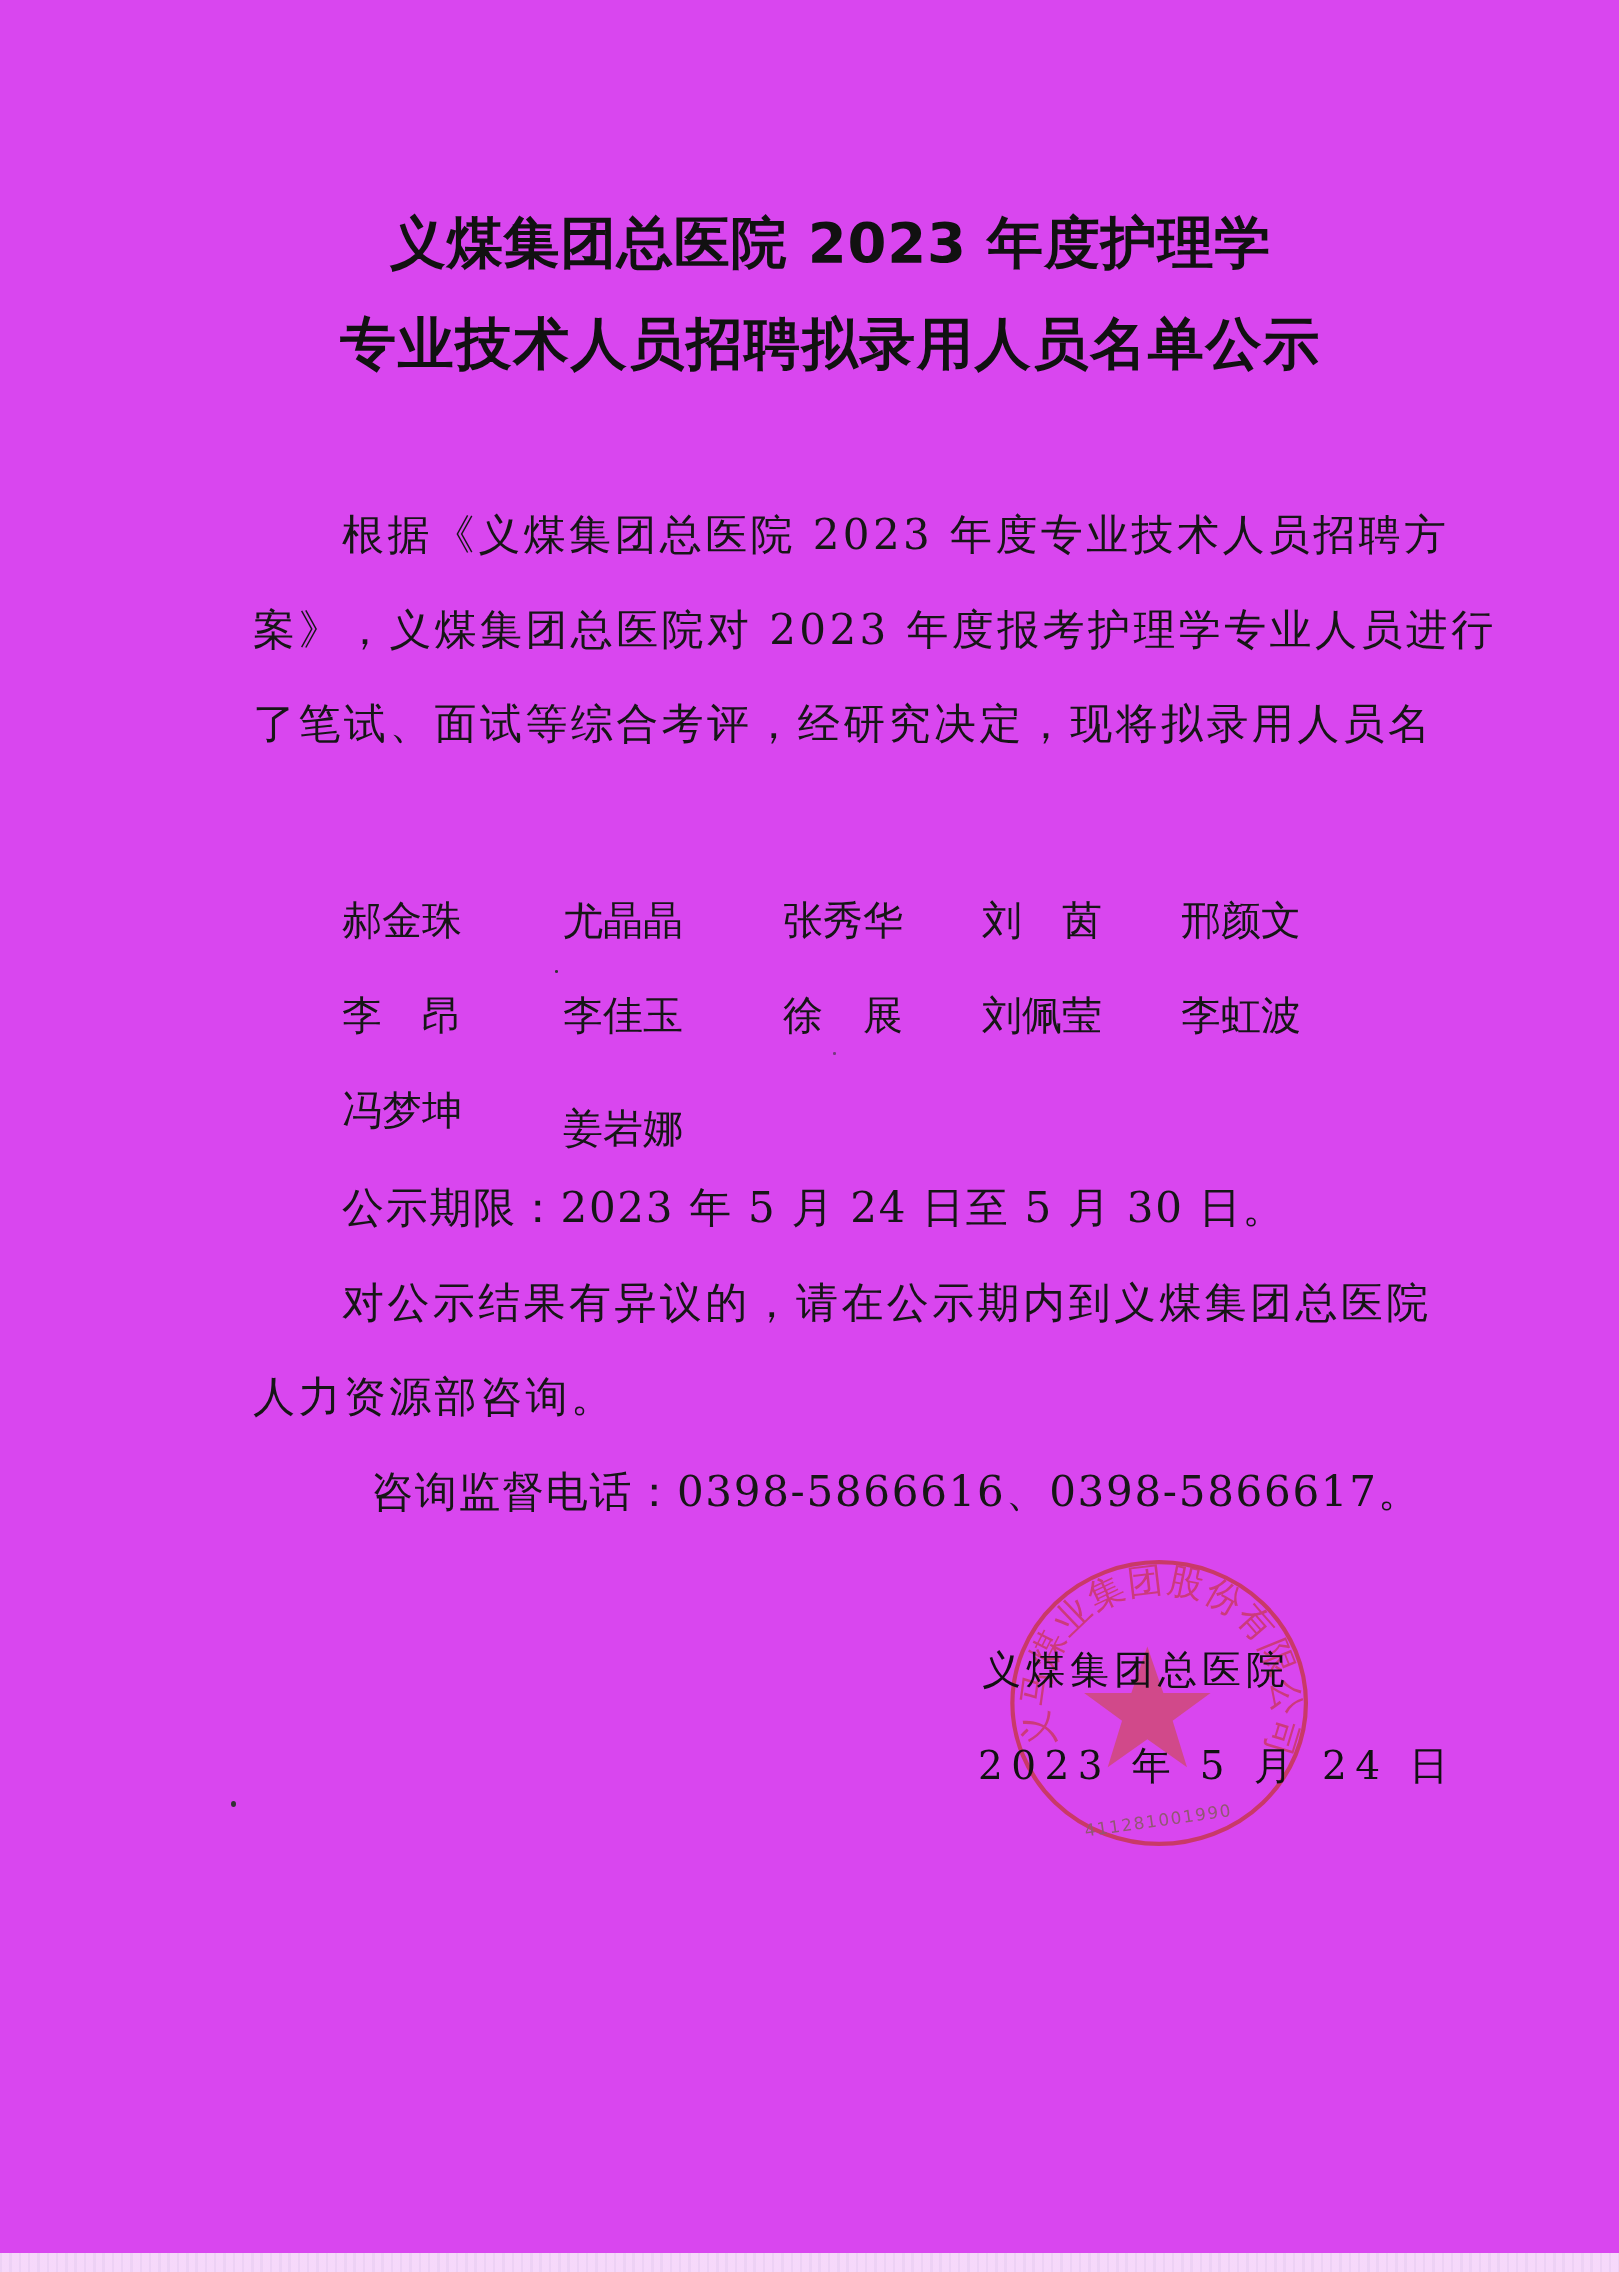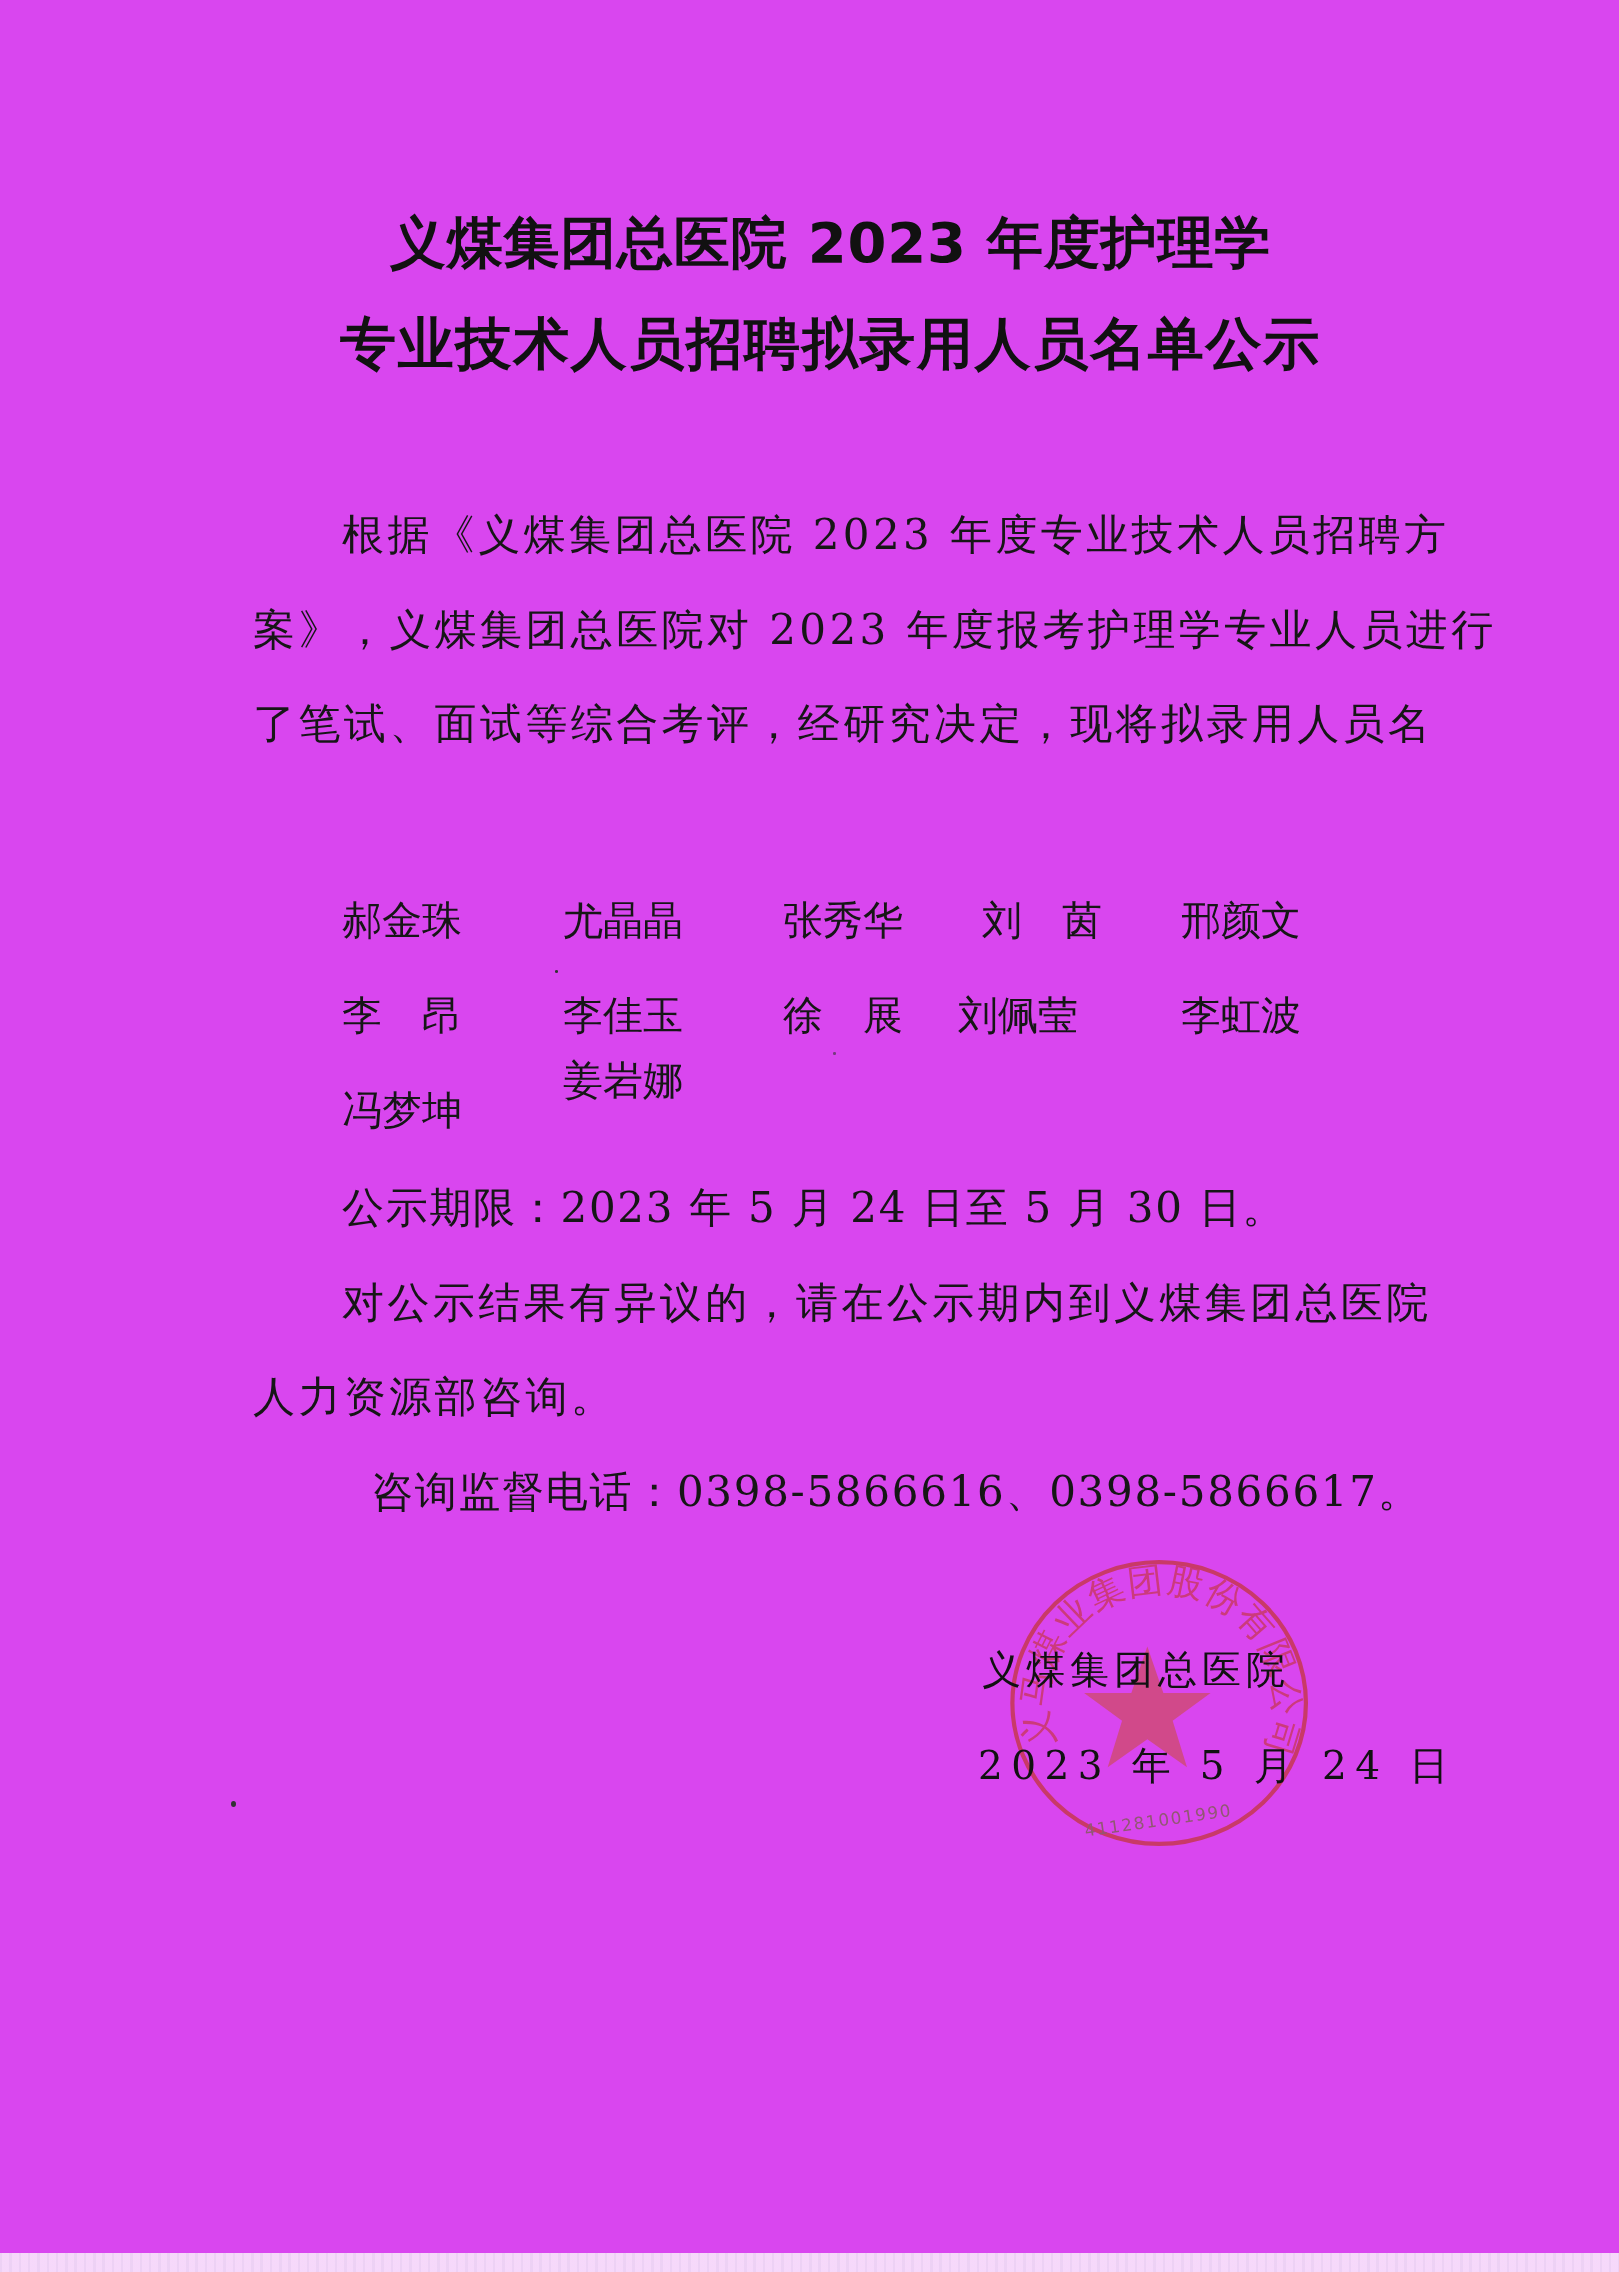--- a/index.html
+++ b/index.html
@@ -119,25 +119,25 @@
   <div class="names">
     <div class="name" style="left:342px;top:896px;">郝金珠</div>
     <div class="name" style="left:563px;top:896px;">尤晶晶</div>
     <div class="name" style="left:783px;top:896px;">张秀华</div>
     <div class="name" style="left:982px;top:896px;">刘　茵</div>
     <div class="name" style="left:1181px;top:896px;">邢颜文</div>
 
     <div class="name" style="left:342px;top:991px;">李　昂</div>
     <div class="name" style="left:563px;top:991px;">李佳玉</div>
     <div class="name" style="left:783px;top:991px;">徐　展</div>
-    <div class="name" style="left:958px;top:991px;text-align:center;">刘佩莹</div>
+    <div class="name" style="left:982px;top:991px;text-align:center;">刘佩莹</div>
     <div class="name" style="left:1181px;top:991px;">李虹波</div>
 
     <div class="name" style="left:342px;top:1086px;">冯梦坤</div>
-    <div class="name" style="left:563px;top:1056px;">姜岩娜</div>
+    <div class="name" style="left:563px;top:1104px;">姜岩娜</div>
   </div>
 
   <div class="line indent" style="top:1182px;letter-spacing:1.7px;">公示期限：2023 年 5 月 24 日至 5 月 30 日。</div>
 
   <div class="line indent justify" style="top:1277px;">对公示结果有异议的，请在公示期内到义煤集团总医院</div>
   <div class="line" style="top:1371px;">人力资源部咨询。</div>
 
   <div class="line indent" style="top:1466px;letter-spacing:1.7px;margin-left:29px;">咨询监督电话：0398-5866616、0398-5866617。</div>
 
   <svg class="seal" viewBox="0 0 360 345">

